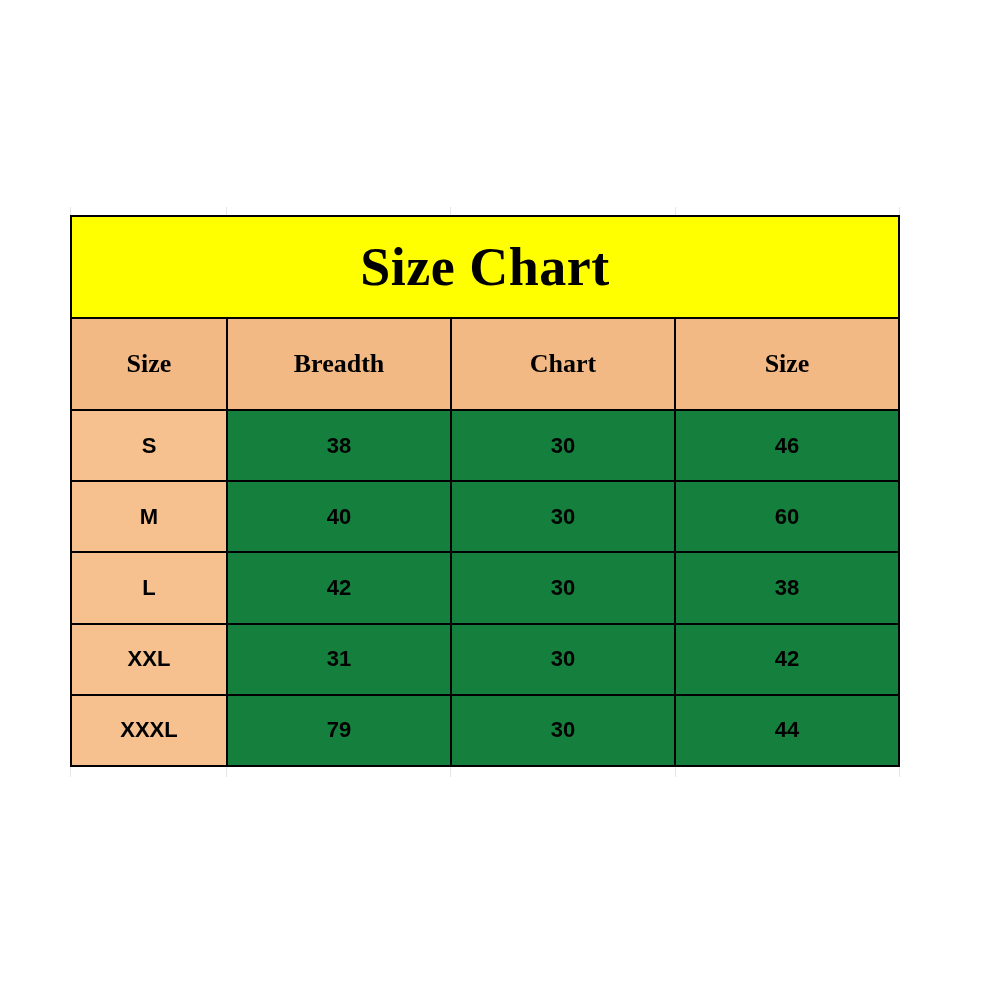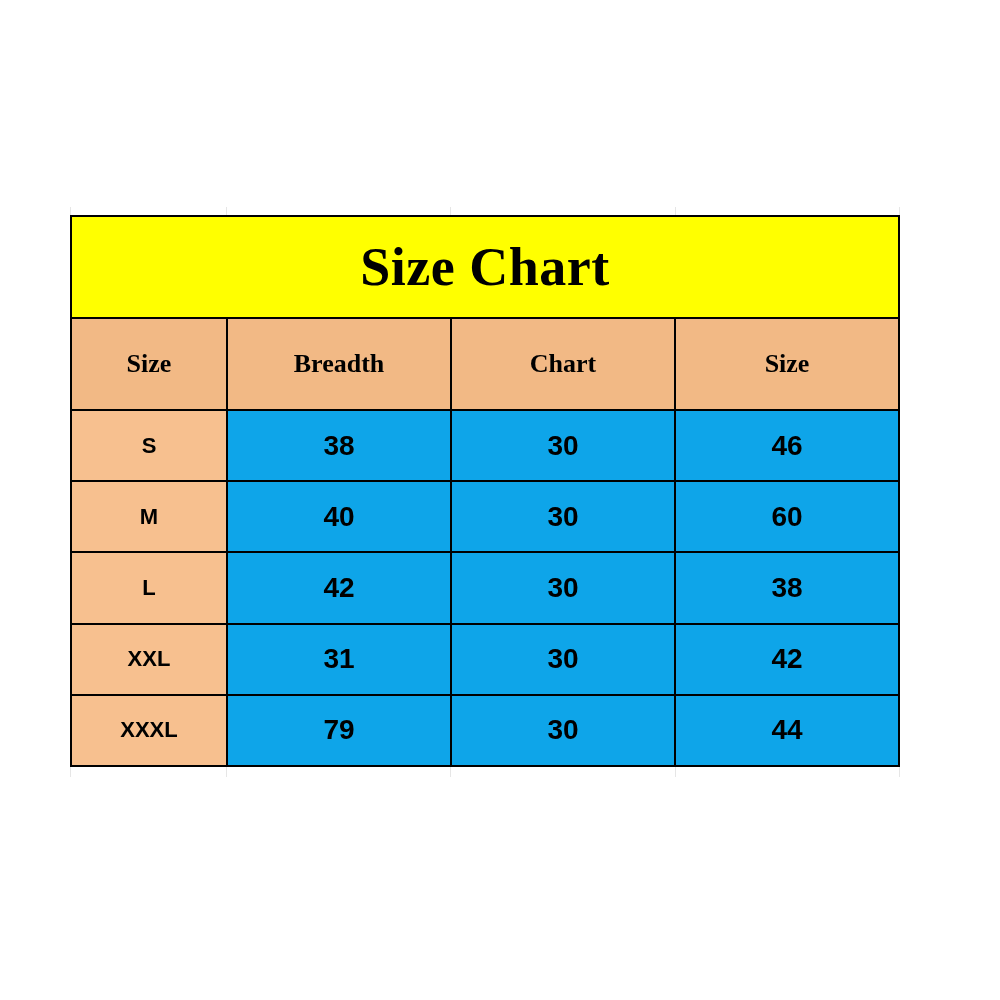--- a/index.html
+++ b/index.html
@@ -62,22 +62,22 @@
   }
 
   .size-cell {
     background: #f7c08f;
     font-size: 22px;
     font-family: "Liberation Sans", sans-serif;
     font-weight: bold;
   }
 
   .val-cell {
-    background: #0ea5e9;
-    font-size: 28px;
+    background: #15803d;
+    font-size: 22px;
     font-family: "Liberation Sans", sans-serif;
     font-weight: bold;
   }
 
   .col-size { width: 156px; }
   .col-data { width: 224px; }
 
   tbody tr { height: 61px; }
 </style>
 </head>

